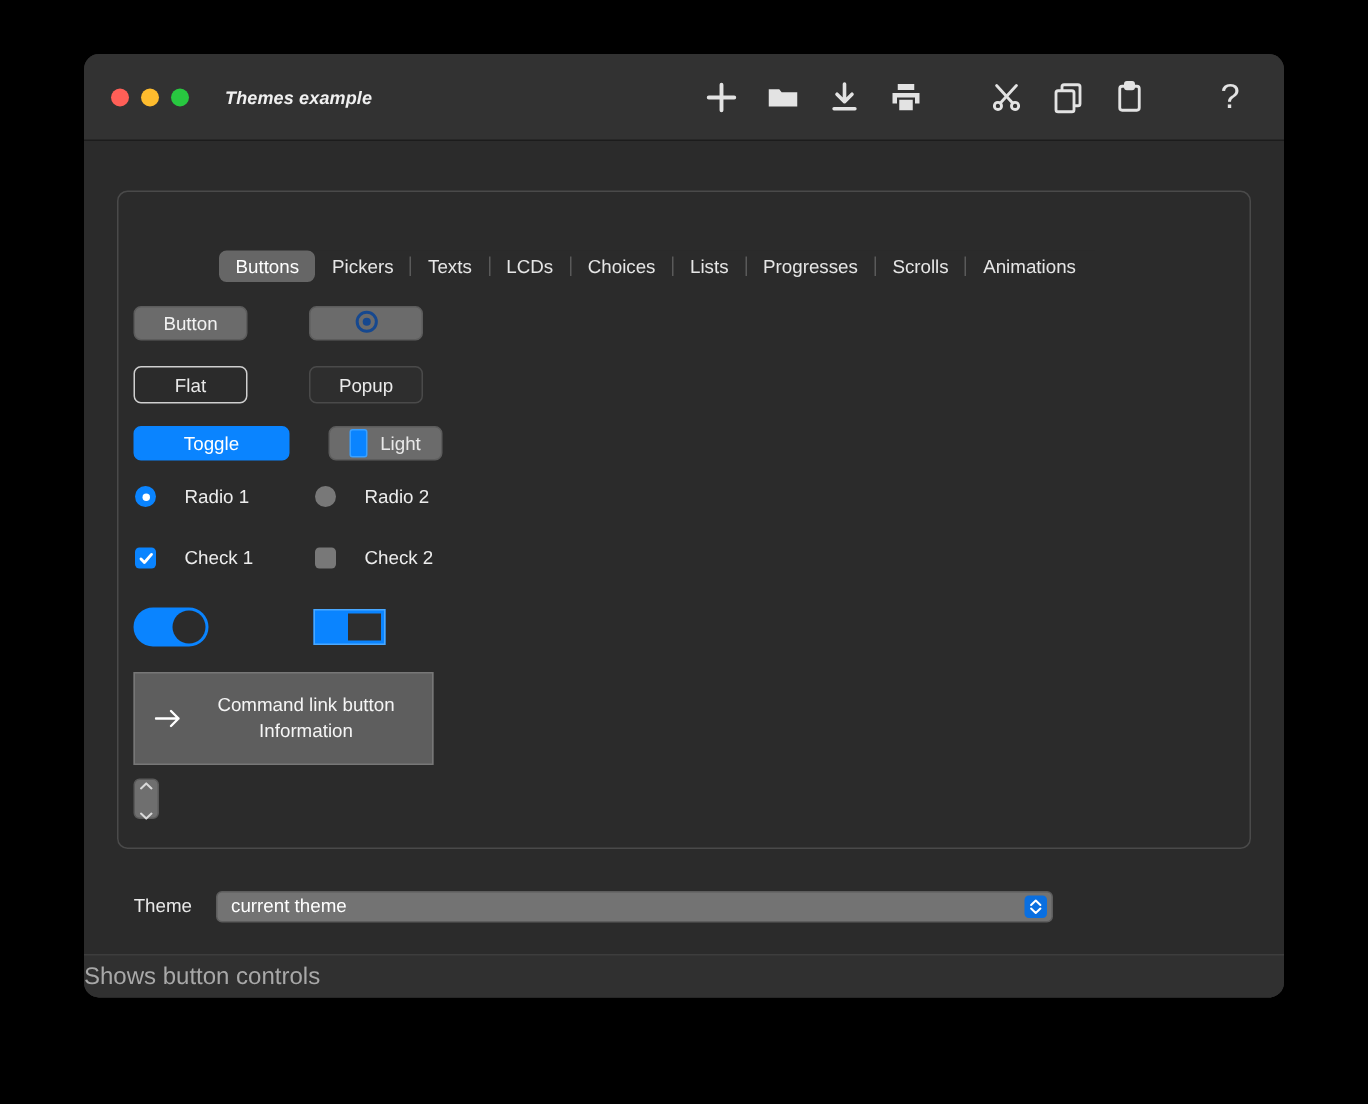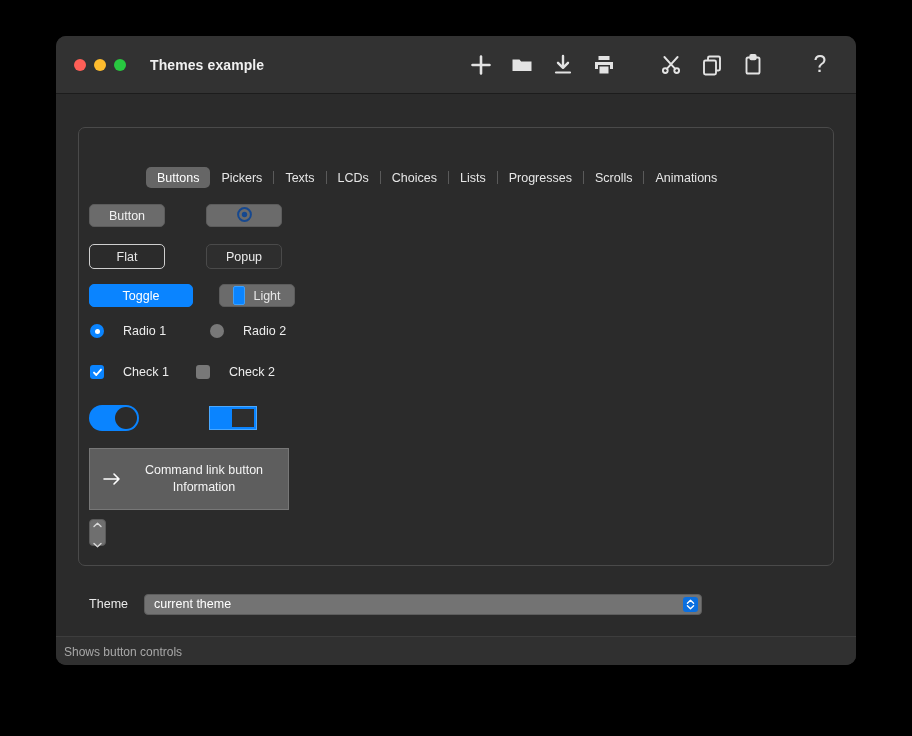--- a/index.html
+++ b/index.html
@@ -41,23 +41,24 @@
   }
   .tl {
     width: 12px; height: 12px;
     border-radius: 50%;
     display: block;
   }
 
   #window-title {
     margin-left: 24px;
     color: #f0f0f0;
-    font-size: 14px;
+    font-size: 12px;
     font-weight: bold;
     letter-spacing: 0.1px;
+    font-style: italic;
   }
 
   #toolbar {
     position: absolute;
     right: 16px;
     top: 0;
     height: 57px;
     display: flex;
     align-items: center;
     gap: 0px;
@@ -345,23 +346,23 @@
     left: 0;
     bottom: 0;
     width: 100%;
     height: 29px;
     background: #303030;
     border-top: 1px solid #3d3d3d;
     display: flex;
     align-items: center;
   }
   #status-text {
-    margin-left: 8px;
+    margin-left: 0;
     color: #a8a8a8;
-    font-size: 12px;
+    font-size: 16px;
   }
 </style>
 </head>
 <body>
 
 <div id="window">
 
   <div id="titlebar">
     <div class="traffic-lights">
       <span class="tl" style="background:#ff5f57"></span>
@@ -532,21 +533,21 @@
       <div class="row" style="left:34px; top:271px;">
         <div class="radio-wrap">
           <span class="chk on">
             <svg width="11" height="11" viewBox="0 0 11 11">
                 <path d="M2 5.6l2.3 2.4L9 2.6" stroke="#ffffff" stroke-width="1.9" fill="none" stroke-linecap="round" stroke-linejoin="round"></path>
               </svg>
           </span>
           <span class="ctl-label">Check 1</span>
         </div>
       </div>
-      <div class="row" style="left:140px; top:271px;">
+      <div class="row" style="left:154px; top:271px;">
         <div class="radio-wrap">
           <span class="chk off"></span>
           <span class="ctl-label">Check 2</span>
         </div>
       </div>
 
       <div class="row" style="left:33px; top:311px;">
         <div class="switch-round">
           <span class="knob"></span>
         </div>

